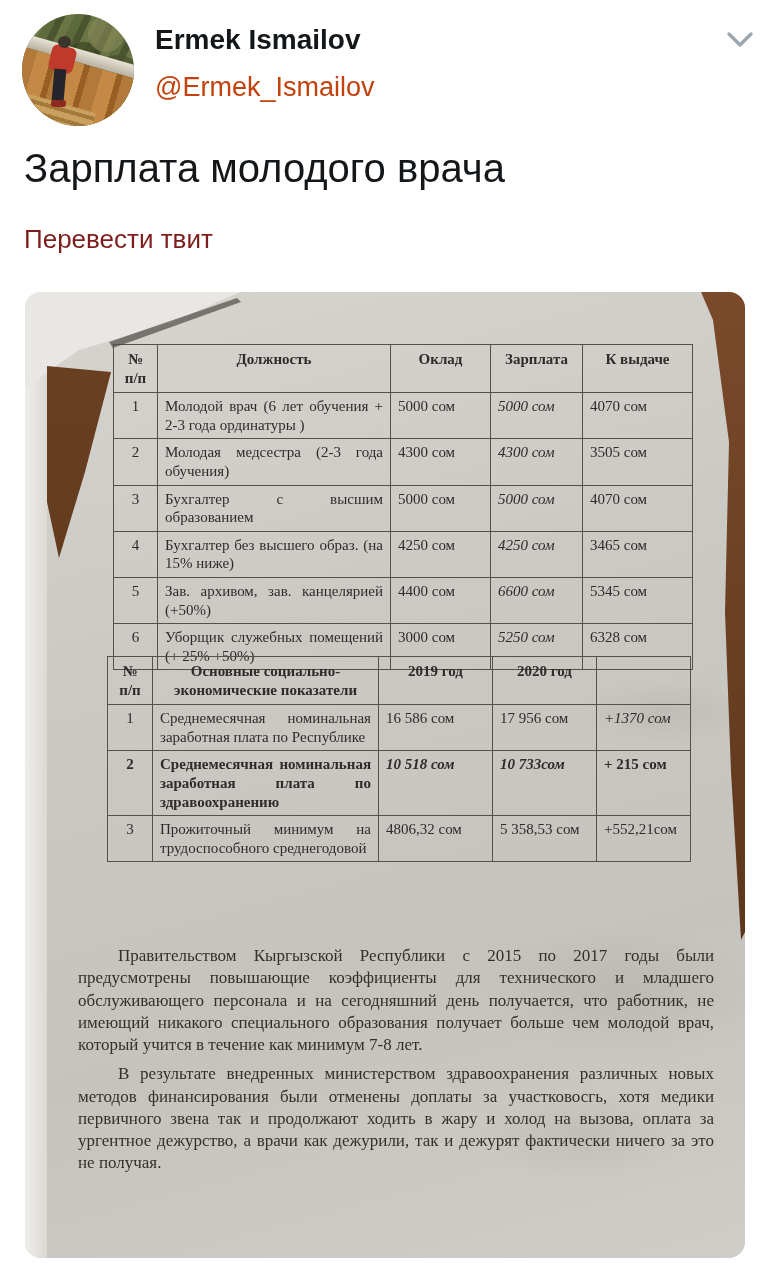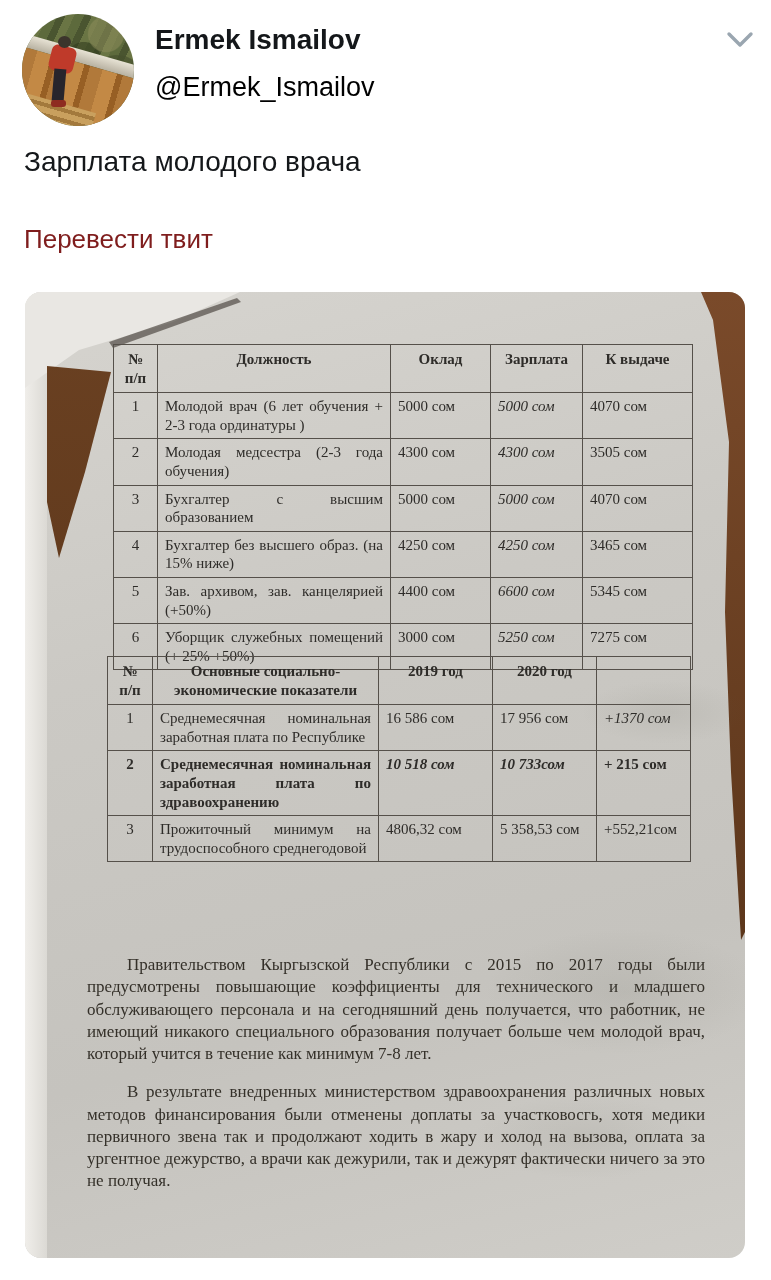--- a/index.html
+++ b/index.html
@@ -21,24 +21,24 @@
              background:repeating-linear-gradient(90deg,#c38945 0 15px,#975f24 15px 21px,#b1793a 21px 34px);}
   .deck{position:absolute;left:-12%;bottom:-8%;width:75%;height:30%;transform:rotate(16deg);
         background:repeating-linear-gradient(0deg,#c9a05e 0 6px,#a3793c 6px 10px);}
   .p-head{position:absolute;left:36px;top:22px;width:13px;height:12px;border-radius:50%;background:#3c352c;}
   .p-shirt{position:absolute;left:28px;top:32px;width:25px;height:26px;border-radius:6px;
            background:#bf3a2a;transform:rotate(14deg);}
   .p-legs{position:absolute;left:31px;top:55px;width:12px;height:32px;background:#27252c;transform:rotate(5deg);}
   .p-shoe{position:absolute;left:29px;top:86px;width:15px;height:7px;border-radius:3px;background:#8e2b20;}
 
   .author-name{position:absolute;left:155px;top:24px;font-size:28px;font-weight:bold;color:#14171a;}
-  .author-handle{position:absolute;left:155px;top:72px;font-size:27px;color:#000000;}
+  .author-handle{position:absolute;left:155px;top:72px;font-size:27px;color:#c2410c;}
   .chevron{position:absolute;left:722px;top:26px;width:36px;height:28px;cursor:pointer;}
 
-  .tweet-text{position:absolute;left:24px;top:146px;width:720px;font-size:28px;color:#14171a;}
+  .tweet-text{position:absolute;left:24px;top:146px;width:720px;font-size:40px;color:#14171a;}
   .translate-link{position:absolute;left:24px;top:224px;font-size:26px;color:#7f1d1d;cursor:pointer;}
 
   
   .photo{position:absolute;left:25px;top:292px;width:720px;height:966px;border-radius:16px;
          overflow:hidden;cursor:pointer;
          background:linear-gradient(165deg,#d6d4cf 0%,#cbc9c4 35%,#c5c3be 70%,#cfcdc8 100%);}
   .shape{position:absolute;inset:0;pointer-events:none;}
   .left-strip{position:absolute;left:0;top:0;bottom:0;width:22px;
               background:linear-gradient(90deg,#f0eeea,#dbd9d4);}
   .white-topleft{clip-path:polygon(0 0,215px 0,148px 30px,54px 58px,0 96px);background:#e9e7e3;}
@@ -63,21 +63,21 @@
   .c-val{text-align:left;}
   .it{font-style:italic;}
   .b{font-weight:bold;}
   .t1{left:88px;top:52px;width:579px;}
   .t2{left:82px;top:364px;width:583px;}
 
   
   .textblock{position:absolute;left:46px;top:646px;width:650px;
              font-family:"Liberation Serif",serif;font-size:17px;line-height:1.31;
              color:#343029;text-align:justify;}
-  .textblock p{margin:16px;text-indent:40px;}
+  .textblock p{margin:7px;text-indent:40px;}
 </style>
 </head>
 <body>
 
 <div class="stage">
 
   <div class="avatar">
     <div class="rail-wrap">
       <div class="rail-top"></div>
       <div class="balusters"></div>
@@ -159,21 +159,21 @@
           <td class="c-pos">Зав. архивом, зав. канцелярией (+50%)</td>
           <td class="c-val">4400 сом</td>
           <td class="c-val it">6600 сом</td>
           <td class="c-val">5345 сом</td>
         </tr>
         <tr>
           <td class="c-num">6</td>
           <td class="c-pos">Уборщик служебных помещений (+ 25% +50%)</td>
           <td class="c-val">3000 сом</td>
           <td class="c-val it">5250 сом</td>
-          <td class="c-val">7275 сом</td>
+          <td class="c-val">6328 сом</td>
         </tr>
       </tbody>
     </table>
 
     <table class="doc-table t2">
       <colgroup>
           <col style="width:45px">
           <col style="width:226px">
           <col style="width:114px">
           <col style="width:104px">

